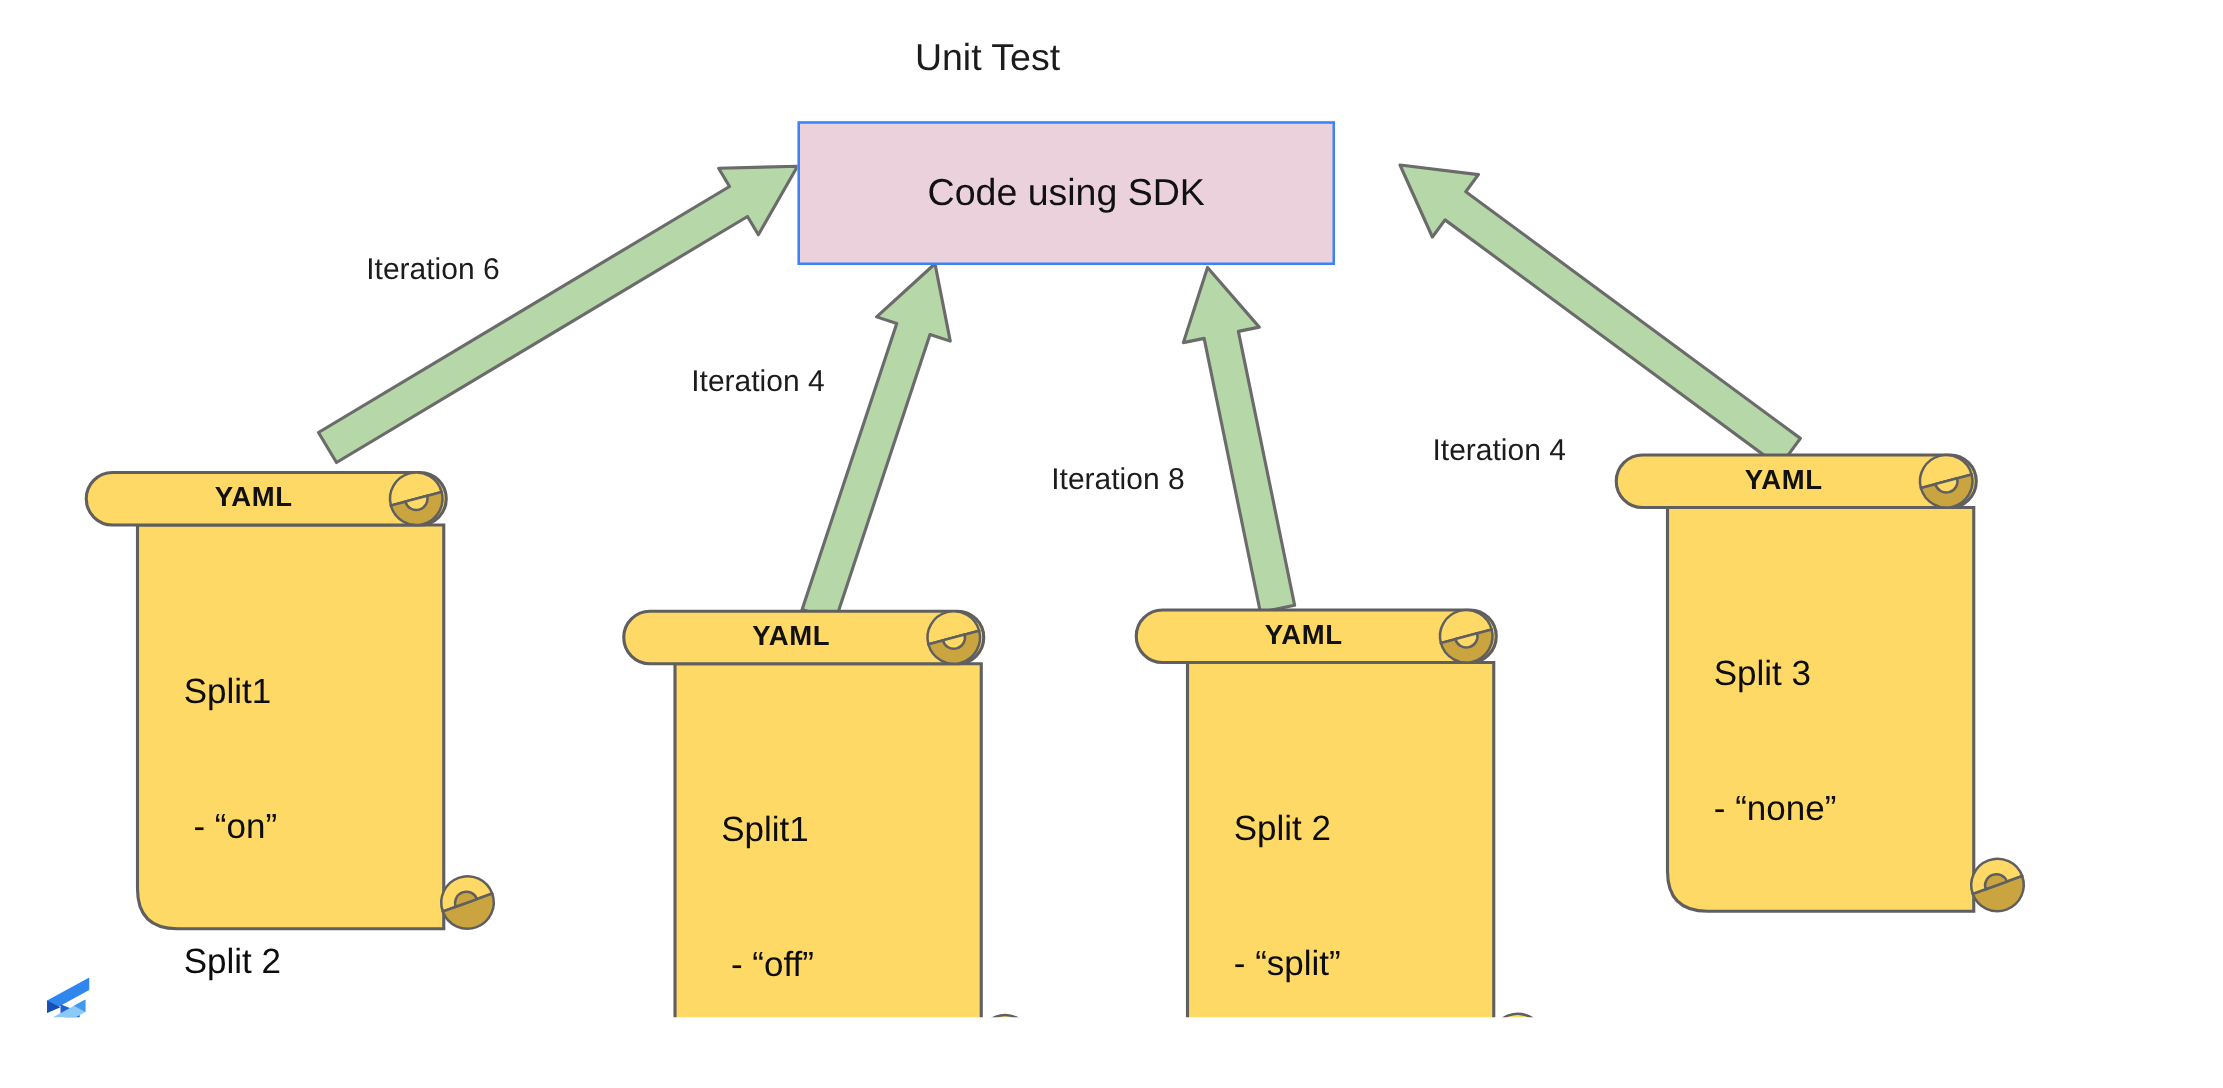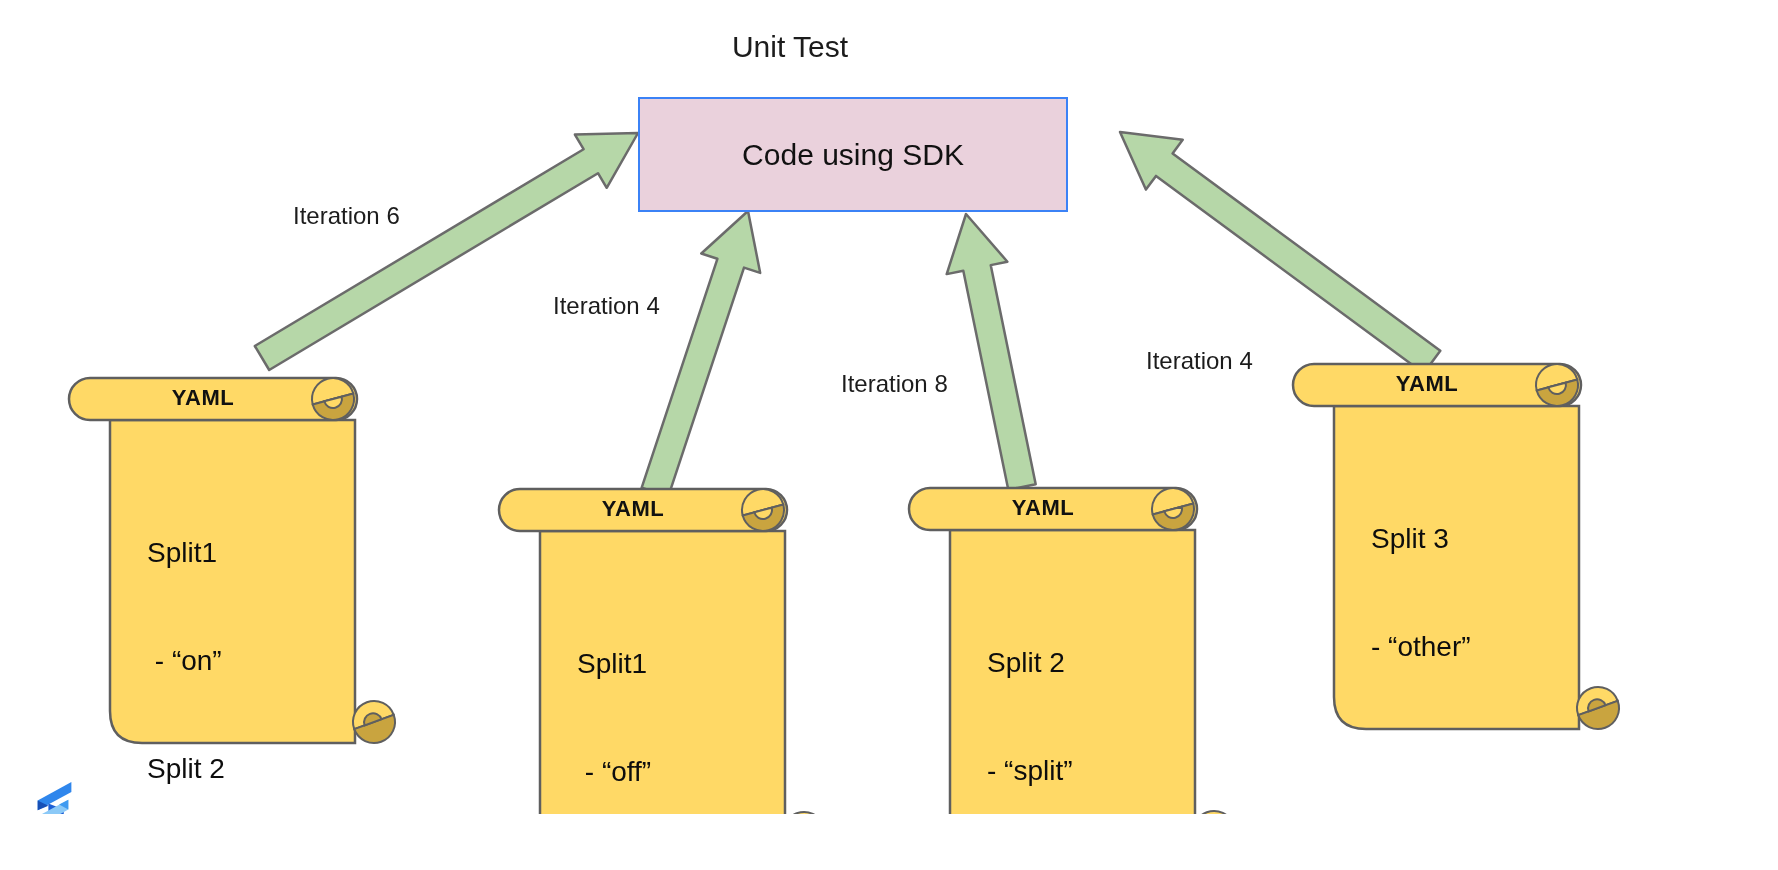--- a/index.html
+++ b/index.html
@@ -127,21 +127,21 @@
     
   </div>
   <div class="abs scroll-lines sl-3">
     <div>Split 2</div>
     <div>- “split”</div>
     <div>Split 3</div>
     
   </div>
   <div class="abs scroll-lines sl-4">
     <div>Split 3</div>
-    <div>- “other”</div>
+    <div>- “none”</div>
   </div>
 
   <div class="abs logo">
     <svg width="46" height="58" viewBox="0 0 60 64">
       <polygon points="54,2 10,26 10,39 54,15" fill="#2f86ec"></polygon>
       <polygon points="10,26 24,33 10,39" fill="#184fb5"></polygon>
       <polygon points="24,30 44,38 44,50 24,42" fill="#1d5fd6"></polygon>
       <polygon points="6,62 50,38 50,25 6,49" fill="#8bc9f7"></polygon>
       <polygon points="50,25 38,31.5 50,38" fill="#3f9af0"></polygon>
     </svg>

